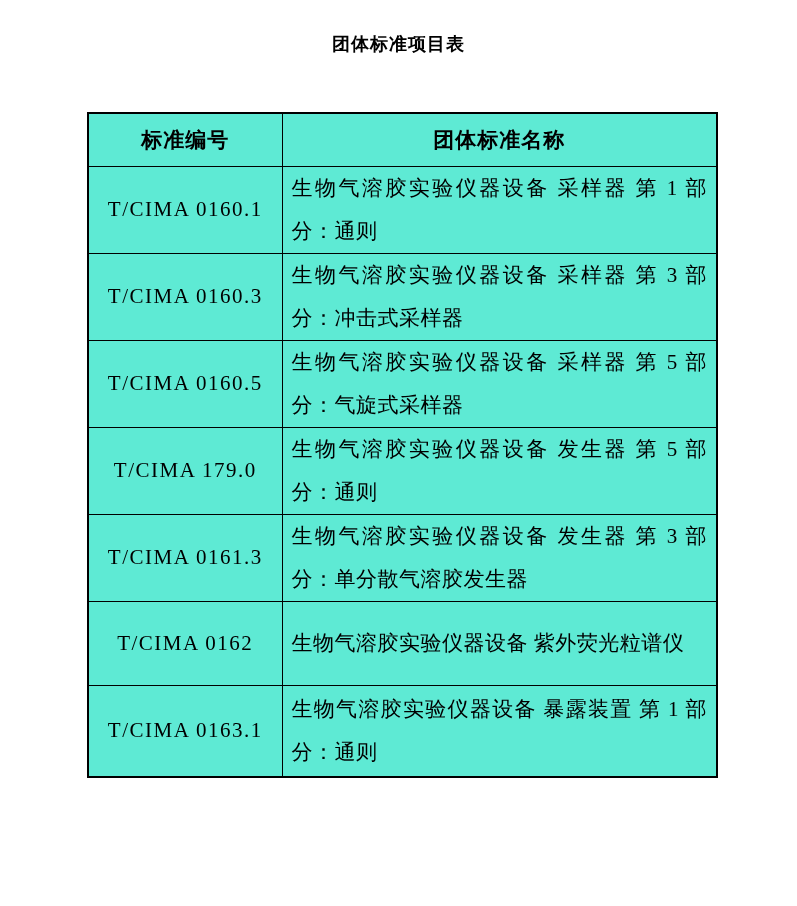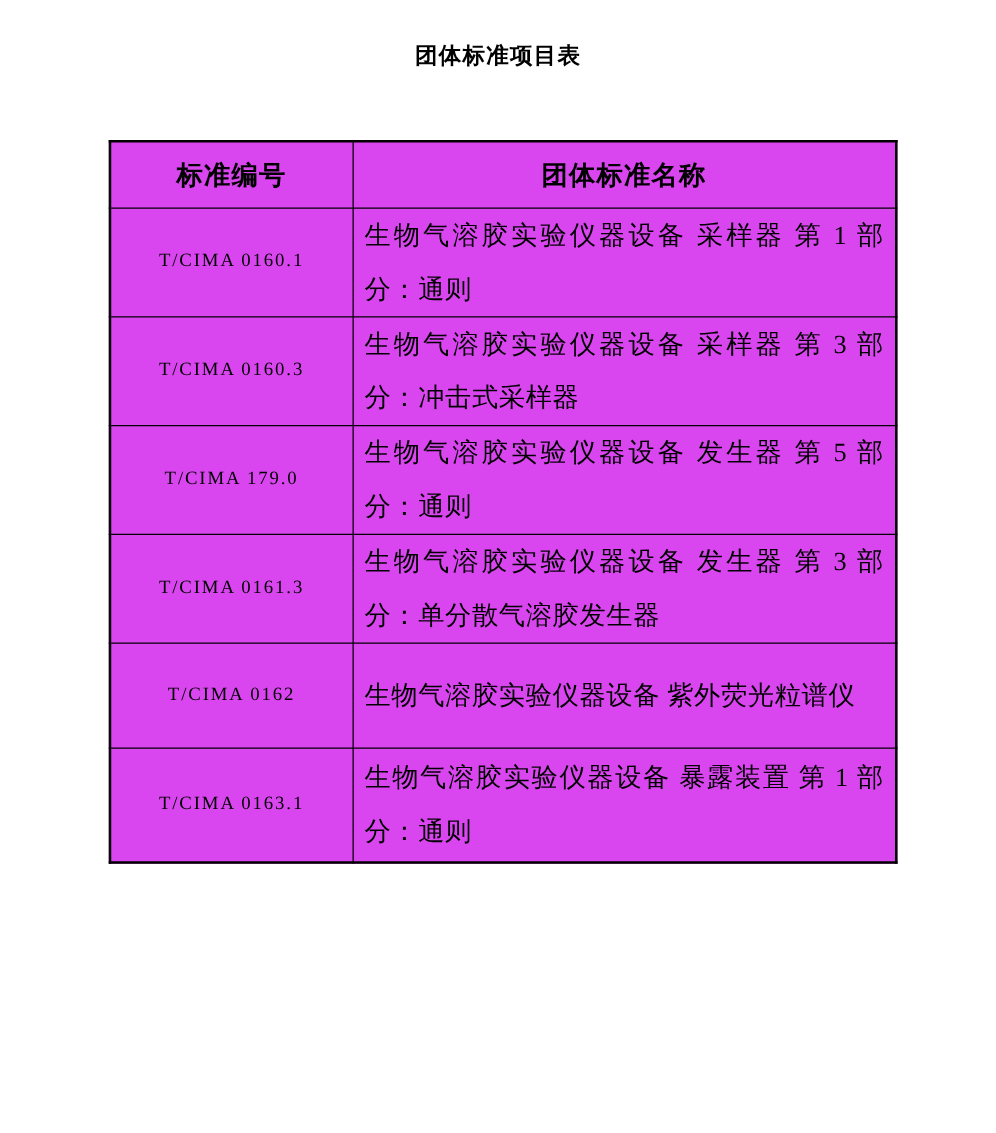--- a/index.html
+++ b/index.html
@@ -30,42 +30,42 @@
     color: #000000;
   }
   table.standards-table {
     position: absolute;
     left: 87px;
     top: 112px;
     width: 629px;
     border-collapse: collapse;
     table-layout: fixed;
     border: 2px solid #000000;
-    background: #d946ef;
+    background: #5eead4;
   }
   col.col-code { width: 194px; }
   col.col-name { width: 435px; }
   th, td {
     border: 1.5px solid #000000;
     font-weight: normal;
     vertical-align: middle;
     box-sizing: border-box;
     color: #000000;
   }
   th {
     height: 53px;
     font-size: 21px;
     font-weight: bold;
     text-align: center;
     letter-spacing: 1px;
   }
   td.code-cell {
     height: 84px;
     text-align: center;
-    font-size: 15px;
+    font-size: 21px;
     letter-spacing: 1.5px;
     white-space: nowrap;
   }
   td.name-cell {
     font-size: 21px;
     line-height: 43px;
     padding: 0 9px;
     text-align: justify;
     text-justify: inter-character;
     letter-spacing: 0.5px;
@@ -93,20 +93,24 @@
     <tbody>
         <tr>
           <td class="code-cell">T/CIMA 0160.1</td>
           <td class="name-cell">生物气溶胶实验仪器设备 采样器 第 1 部分：通则</td>
         </tr>
         <tr>
           <td class="code-cell">T/CIMA 0160.3</td>
           <td class="name-cell">生物气溶胶实验仪器设备 采样器 第 3 部分：冲击式采样器</td>
         </tr>
         <tr>
+          <td class="code-cell">T/CIMA 0160.5</td>
+          <td class="name-cell">生物气溶胶实验仪器设备 采样器 第 5 部分：气旋式采样器</td>
+        </tr>
+        <tr>
           <td class="code-cell">T/CIMA 179.0</td>
           <td class="name-cell">生物气溶胶实验仪器设备 发生器 第 5 部分：通则</td>
         </tr>
         <tr>
           <td class="code-cell">T/CIMA 0161.3</td>
           <td class="name-cell">生物气溶胶实验仪器设备 发生器 第 3 部分：单分散气溶胶发生器</td>
         </tr>
         <tr>
           <td class="code-cell">T/CIMA 0162</td>
           <td class="name-cell">生物气溶胶实验仪器设备 紫外荧光粒谱仪</td>

